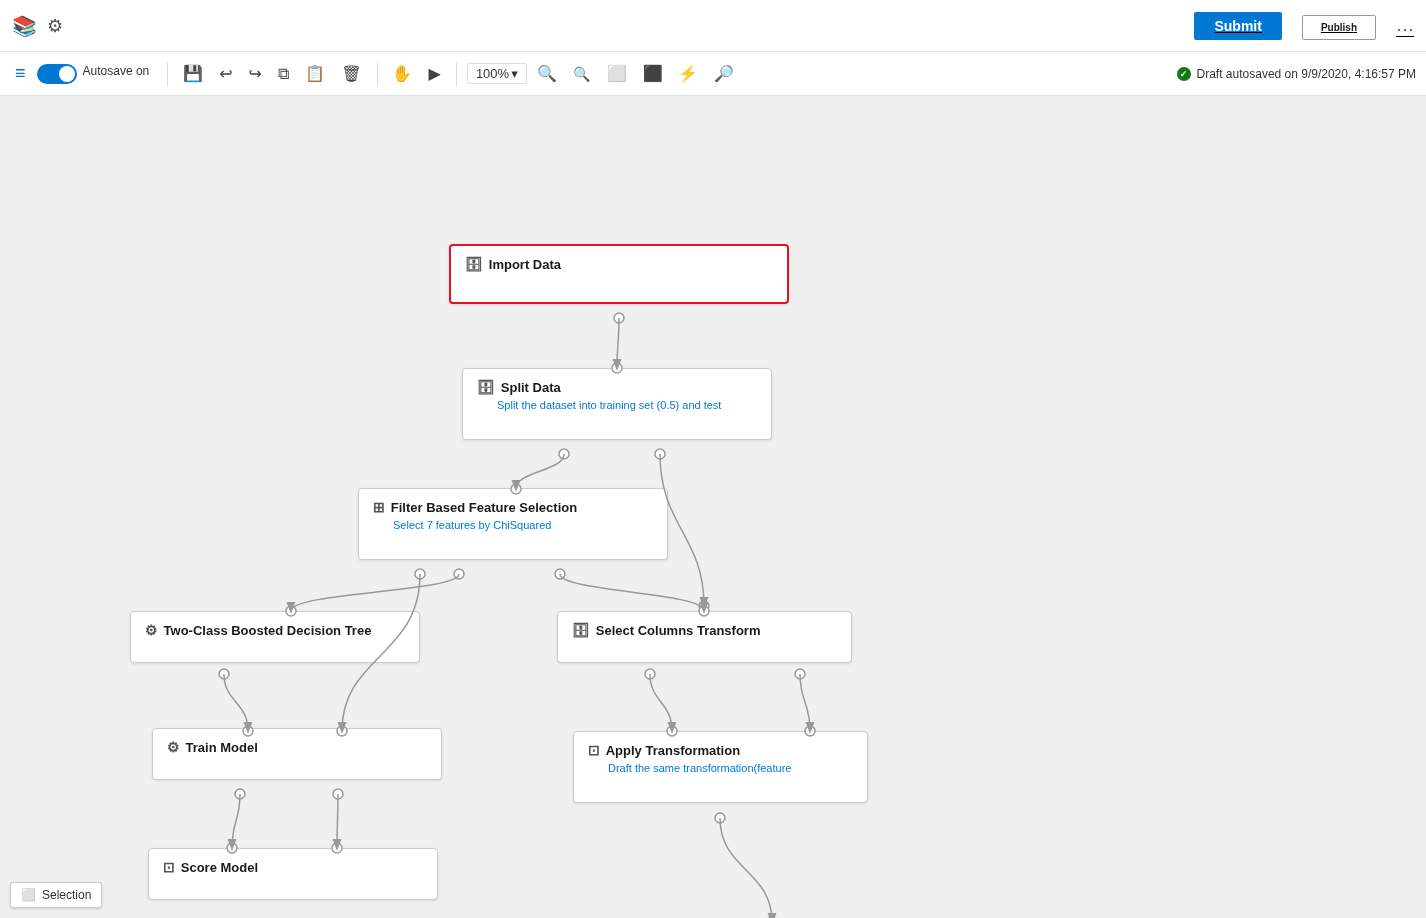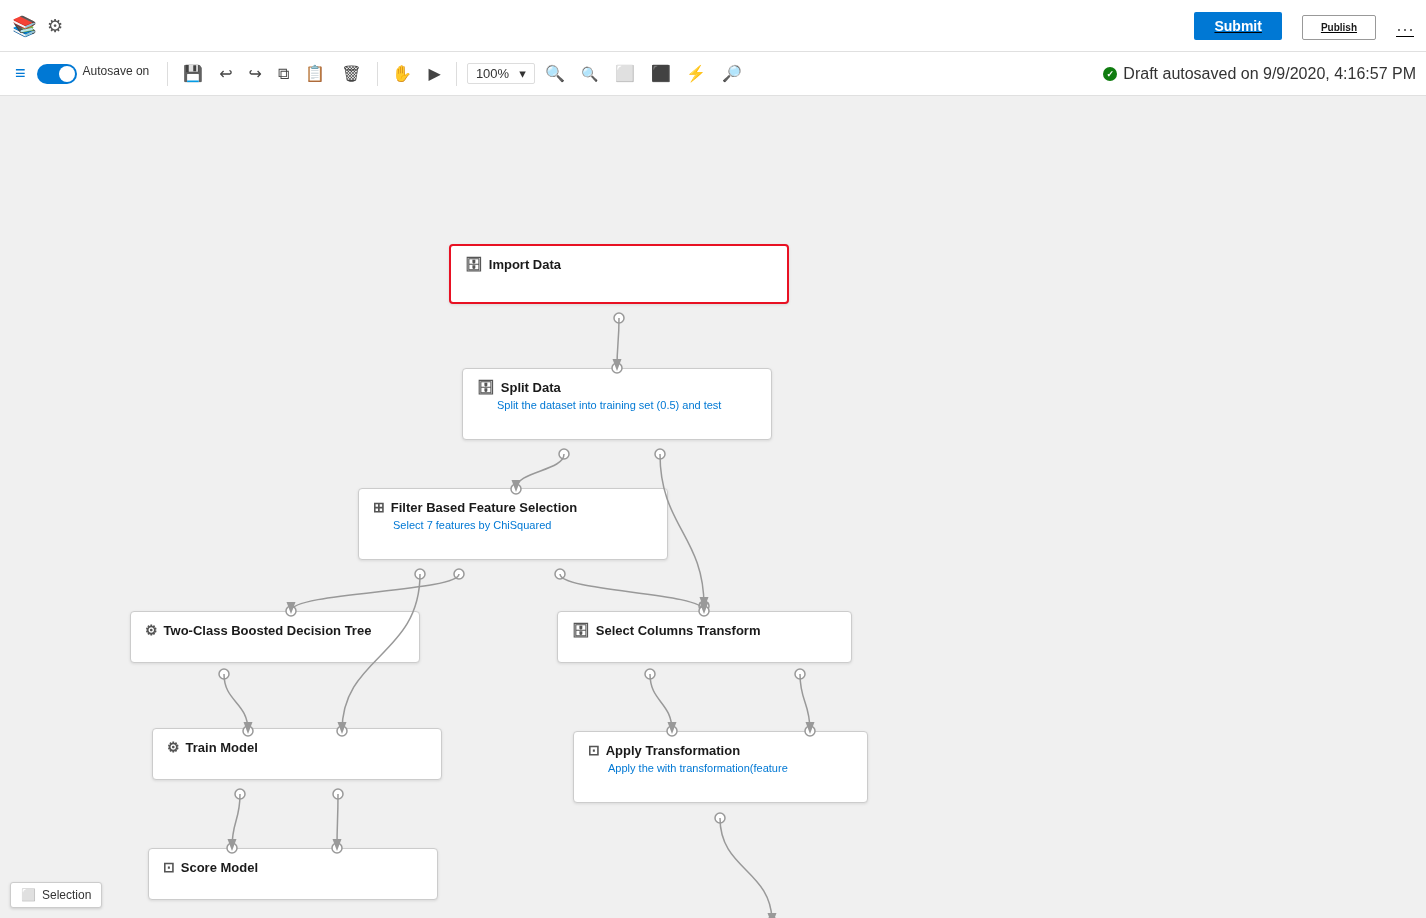--- a/index.html
+++ b/index.html
@@ -109,34 +109,34 @@
       color: #444;
       padding: 4px 5px;
       border-radius: 2px;
       display: flex;
       align-items: center;
       justify-content: center;
     }
     .zoom-control {
       display: flex;
       align-items: center;
-      gap: 10px;
+      gap: 2px;
       font-size: 13px;
       color: #333;
       border: 1px solid #ddd;
       border-radius: 2px;
       padding: 2px 8px;
       cursor: pointer;
     }
     .autosave-status {
       margin-left: auto;
       display: flex;
       align-items: center;
       gap: 6px;
-      font-size: 16px;
+      font-size: 12px;
       color: #333;
     }
     .autosave-dot {
       width: 14px;
       height: 14px;
       background: #107c10;
       border-radius: 50%;
       display: flex;
       align-items: center;
       justify-content: center;
@@ -368,21 +368,21 @@
       <span class="node-icon">⚙</span>
       <span>Train Model</span>
     </div>
   </div>
 
   <div class="node" style="left:573px; top:635px; width:295px; height:72px;">
     <div class="node-title">
       <span class="node-icon">⊡</span>
       <span>Apply Transformation</span>
     </div>
-    <div class="node-subtitle">Apply the with transformation(feature</div>
+    <div class="node-subtitle">Draft the same transformation(feature</div>
   </div>
 
   <div class="node" style="left:148px; top:752px; width:290px; height:52px;">
     <div class="node-title">
       <span class="node-icon">⊡</span>
       <span>Score Model</span>
     </div>
   </div>
 
   <div class="navigator">

